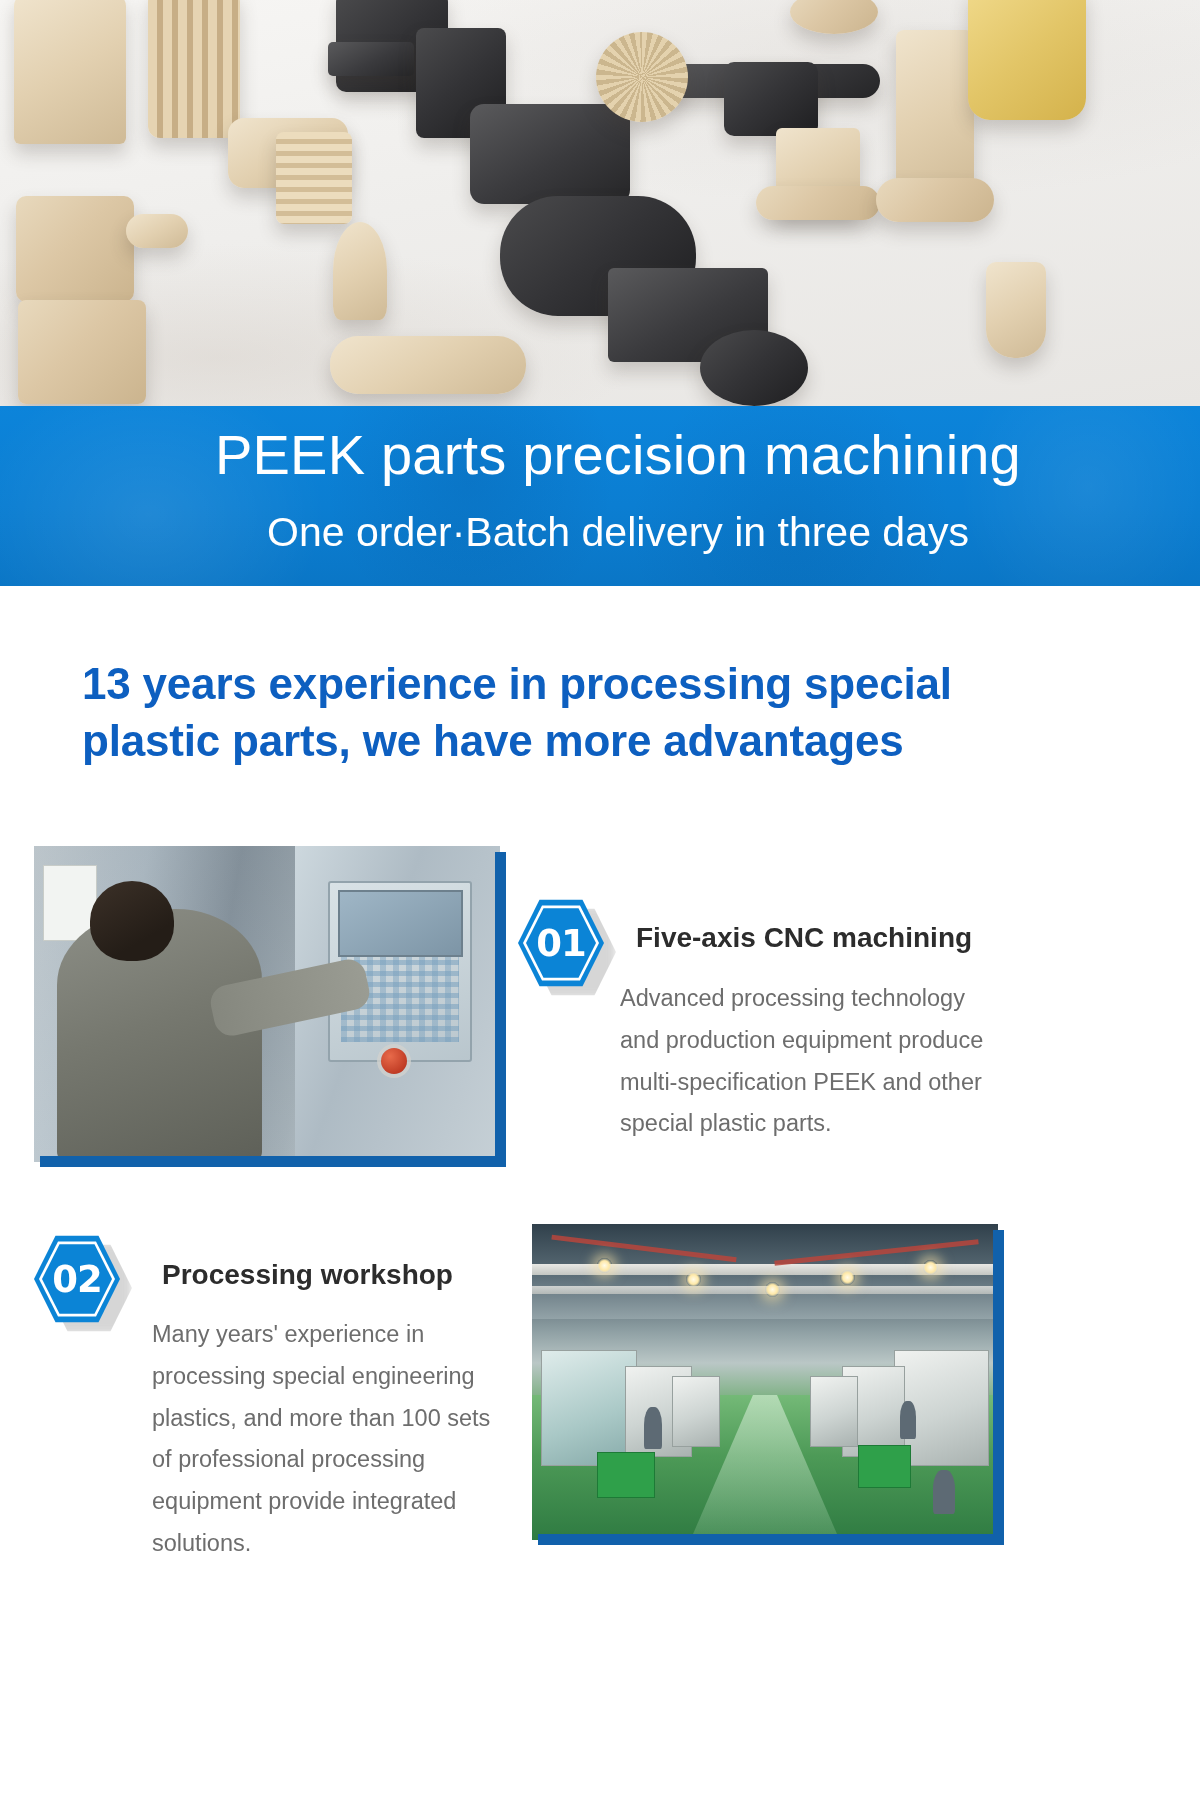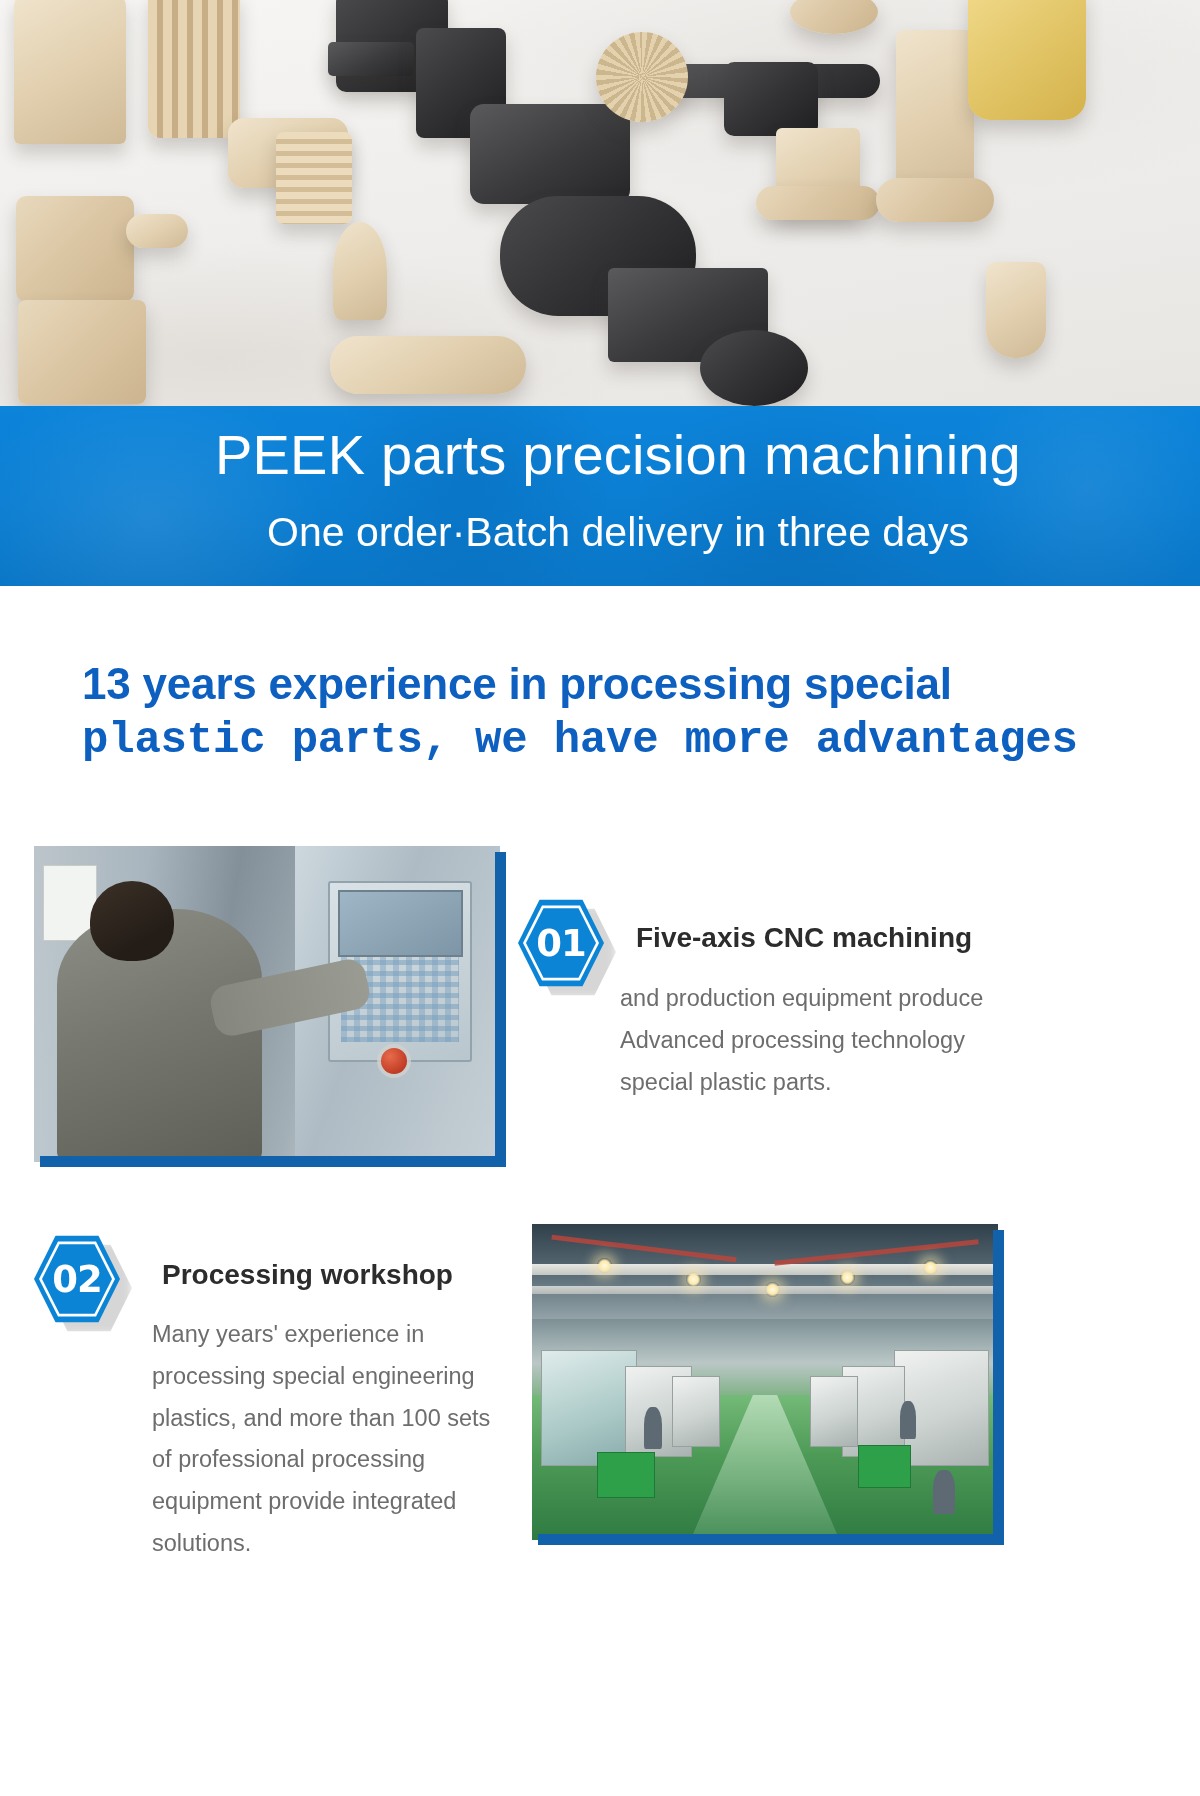--- a/index.html
+++ b/index.html
@@ -71,21 +71,21 @@
 
   
   .headline {
     position:absolute; left:82px; top:655px; width:1020px;
     color:#0d5fc0;
     font-size:44px;
     font-weight:bold;
     line-height:1.30;
     letter-spacing:-.2px;
   }
-  .headline .l2 { display:block;font-family:Liberation Mono, monospace; }
+  .headline .l2 { display:block; }
 
   
   .photo-frame { position:absolute; overflow:visible; }
   .photo-frame .img {
     position:absolute; inset:0; overflow:hidden;
     background:#c9d4dc;
   }
   
   .frame-accent-b {
     position:absolute; background:#1161ab;
@@ -307,22 +307,23 @@
   <div class="hex-shadow"></div>
   <div class="hex-outer"></div>
   <div class="hex-ring-in"></div>
   <div class="hex-ring-in2"></div>
   <div class="hex-num">01</div>
 </div>
 
 <div class="feat-title" style="left:636px;top:922px;">Five-axis CNC machining</div>
 
 <div class="feat-body" style="left:620px;top:978px;width:430px;">
+  <span>Advanced processing technology</span>
   <span>and production equipment produce</span>
-  <span>Advanced processing technology</span>
+  <span>multi-specification PEEK and other</span>
   <span>special plastic parts.</span>
 </div>
 
 <div class="photo-frame" id="photo02">
   <div class="img">
     <div class="ws-ceiling"></div>
     <div class="ws-duct" style="left:0;top:40px;width:100%;"></div>
     <div class="ws-duct" style="left:0;top:62px;width:100%;height:8px;opacity:.8;"></div>
     <div class="ws-beam" style="left:4%;top:22px;width:40%;transform:rotate(7deg);"></div>
     <div class="ws-beam" style="left:52%;top:26px;width:44%;transform:rotate(-6deg);"></div>

